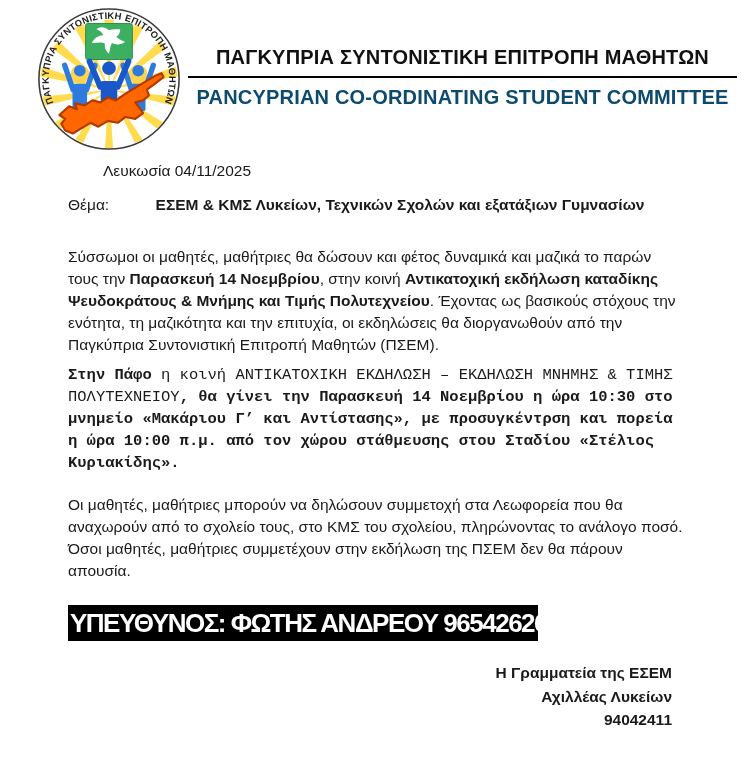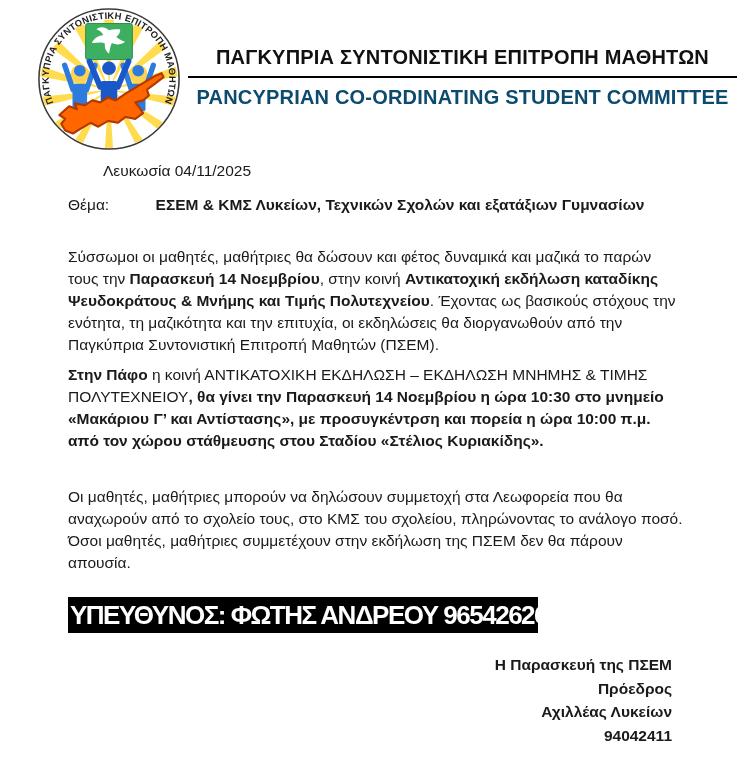--- a/index.html
+++ b/index.html
@@ -22,22 +22,22 @@
   .title-en{font-size:20px;font-weight:bold;letter-spacing:.2px;color:#0c4a6e;padding-top:8px;}
   
   .content{padding:0 62px 0 68px;font-size:15.5px;line-height:22px;}
   .date-line{margin-top:10px;margin-left:35px;}
   .labelled{display:flex;margin-top:12px;}
   .labelled .lab{flex:none;width:47px;}
   .labelled .val{flex:1;font-weight:bold;text-align:center;}
   .para{margin:0;}
   .p1{margin-top:30px;}
   .p2{margin-top:8px;}
-  .p2{margin-top:8px;}
-  .p3{margin-top:34px;}
+  .p2{margin-top:8px;font-family:Liberation Mono, monospace;}
+  .p3{margin-top:20px;}
   .para .b, .b{font-weight:bold;}
   
   .banner{
     margin-top:23px;
     width:470px;height:36px;line-height:36px;
     background:#000;color:#fff;
     font-weight:bold;font-size:26px;letter-spacing:-1.5px;
     white-space:nowrap;overflow:hidden;
     padding-left:2px;box-sizing:border-box;
   }
@@ -137,20 +137,19 @@
 
     <p class="para p1"><span>Σύσσωμοι οι μαθητές, μαθήτριες θα δώσουν και φέτος δυναμικά και μαζικά το παρών τους την </span><span class="b">Παρασκευή 14 Νοεμβρίου</span><span>, στην κοινή </span><span class="b">Αντικατοχική εκδήλωση καταδίκης Ψευδοκράτους &amp; Μνήμης και Τιμής Πολυτεχνείου</span><span>. Έχοντας ως βασικούς στόχους την ενότητα, τη μαζικότητα και την επιτυχία, οι εκδηλώσεις θα διοργανωθούν από την Παγκύπρια Συντονιστική Επιτροπή Μαθητών (ΠΣΕΜ).</span></p>
 
     <p class="para p2" style="margin-top:8px"><span class="b">Στην Πάφο</span><span> η κοινή ΑΝΤΙΚΑΤΟΧΙΚΗ ΕΚΔΗΛΩΣΗ – ΕΚΔΗΛΩΣΗ ΜΝΗΜΗΣ &amp; ΤΙΜΗΣ ΠΟΛΥΤΕΧΝΕΙΟΥ</span><span class="b">, θα γίνει την Παρασκευή 14 Νοεμβρίου η ώρα 10:30 στο μνημείο «Μακάριου Γ’ και Αντίστασης», με προσυγκέντρση και πορεία η ώρα 10:00 π.μ. από τον χώρου στάθμευσης στου Σταδίου «Στέλιος Κυριακίδης».</span></p>
 
     <p class="para p3"><span>Οι μαθητές, μαθήτριες μπορούν να δηλώσουν συμμετοχή στα Λεωφορεία που θα αναχωρούν από το σχολείο τους, στο ΚΜΣ του σχολείου, πληρώνοντας το ανάλογο ποσό. Όσοι μαθητές, μαθήτριες συμμετέχουν στην εκδήλωση της ΠΣΕΜ δεν θα πάρουν απουσία.</span></p>
 
     <div class="banner">ΥΠΕΥΘΥΝΟΣ: ΦΩΤΗΣ ΑΝΔΡΕΟΥ 96542626</div>
 
     <div class="signature">
-        <div>Η Παρασκευή της ΠΣΕΜ</div>
-        <div>Πρόεδρος</div>
+        <div>Η Γραμματεία της ΕΣΕΜ</div>
         <div>Αχιλλέας Λυκείων</div>
         <div>94042411</div>
       </div>
 
   </div>
 </div>
 
 </body></html>

